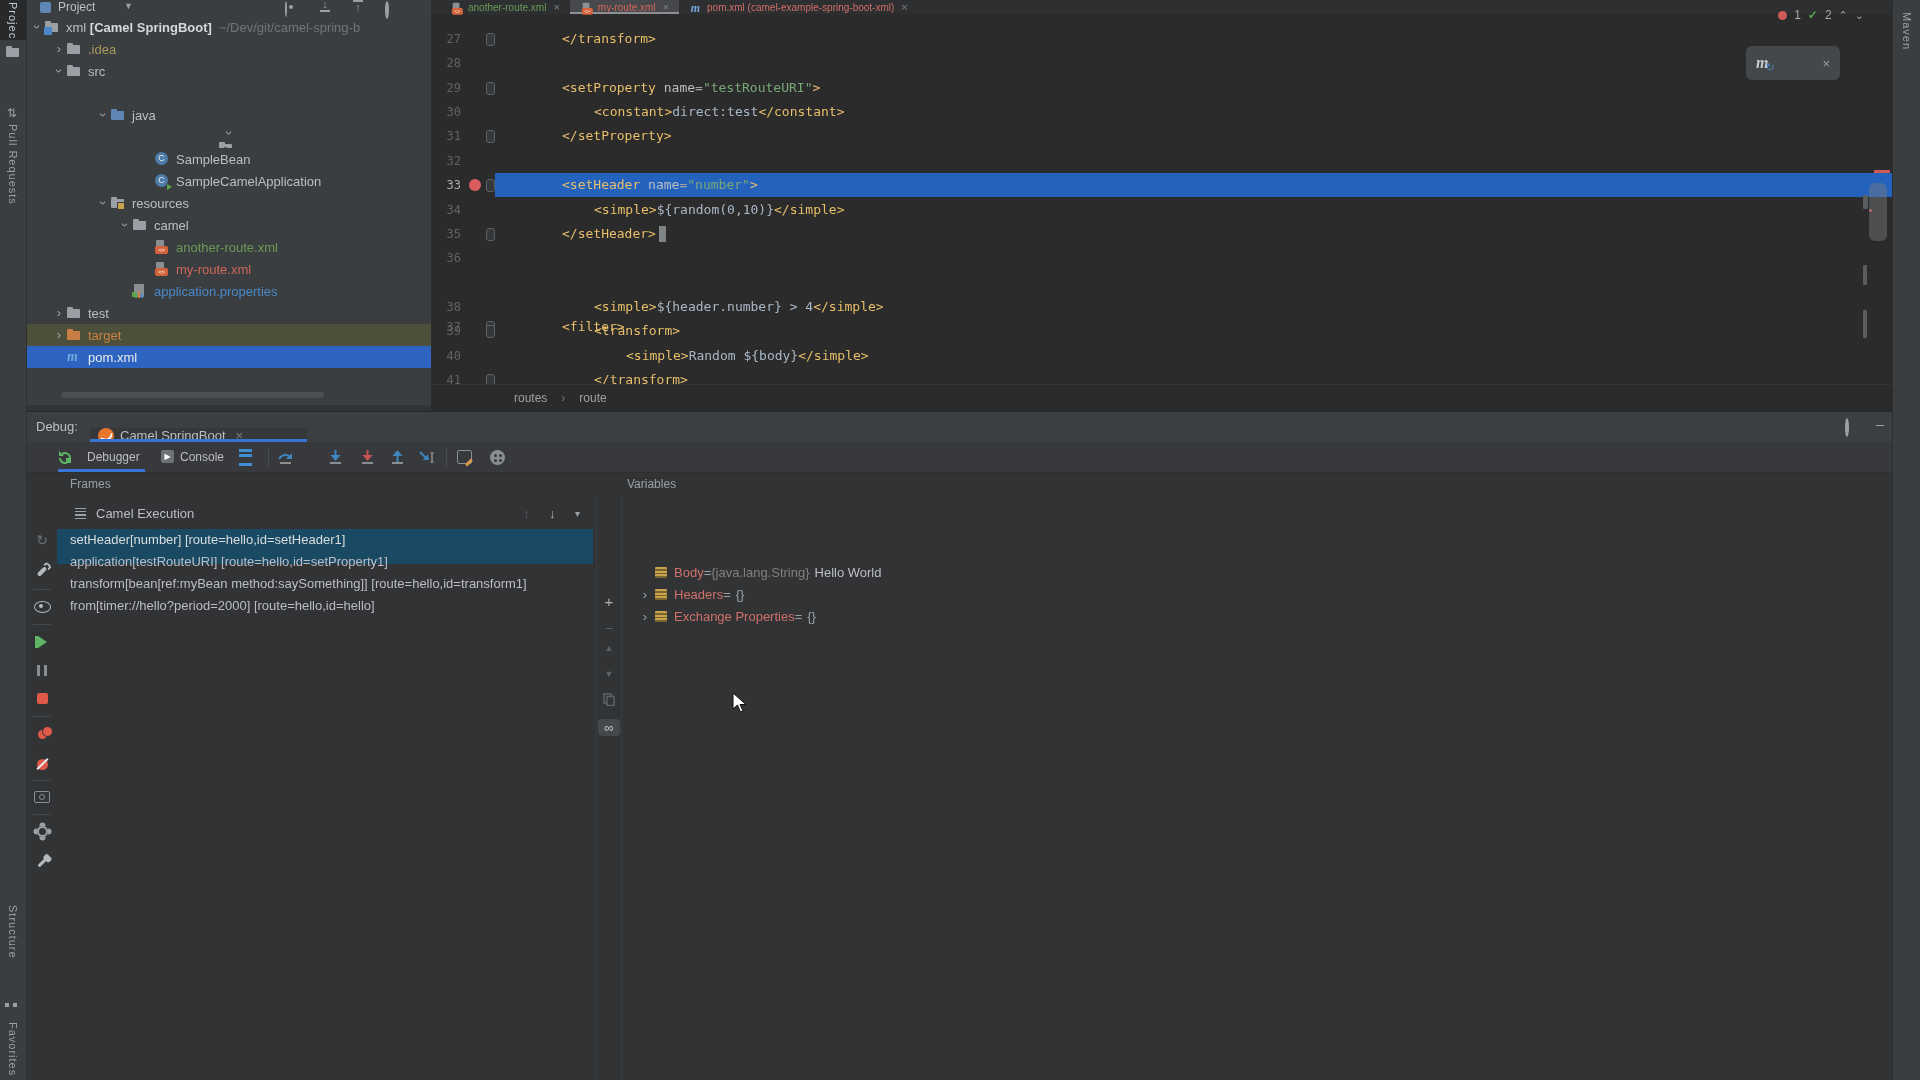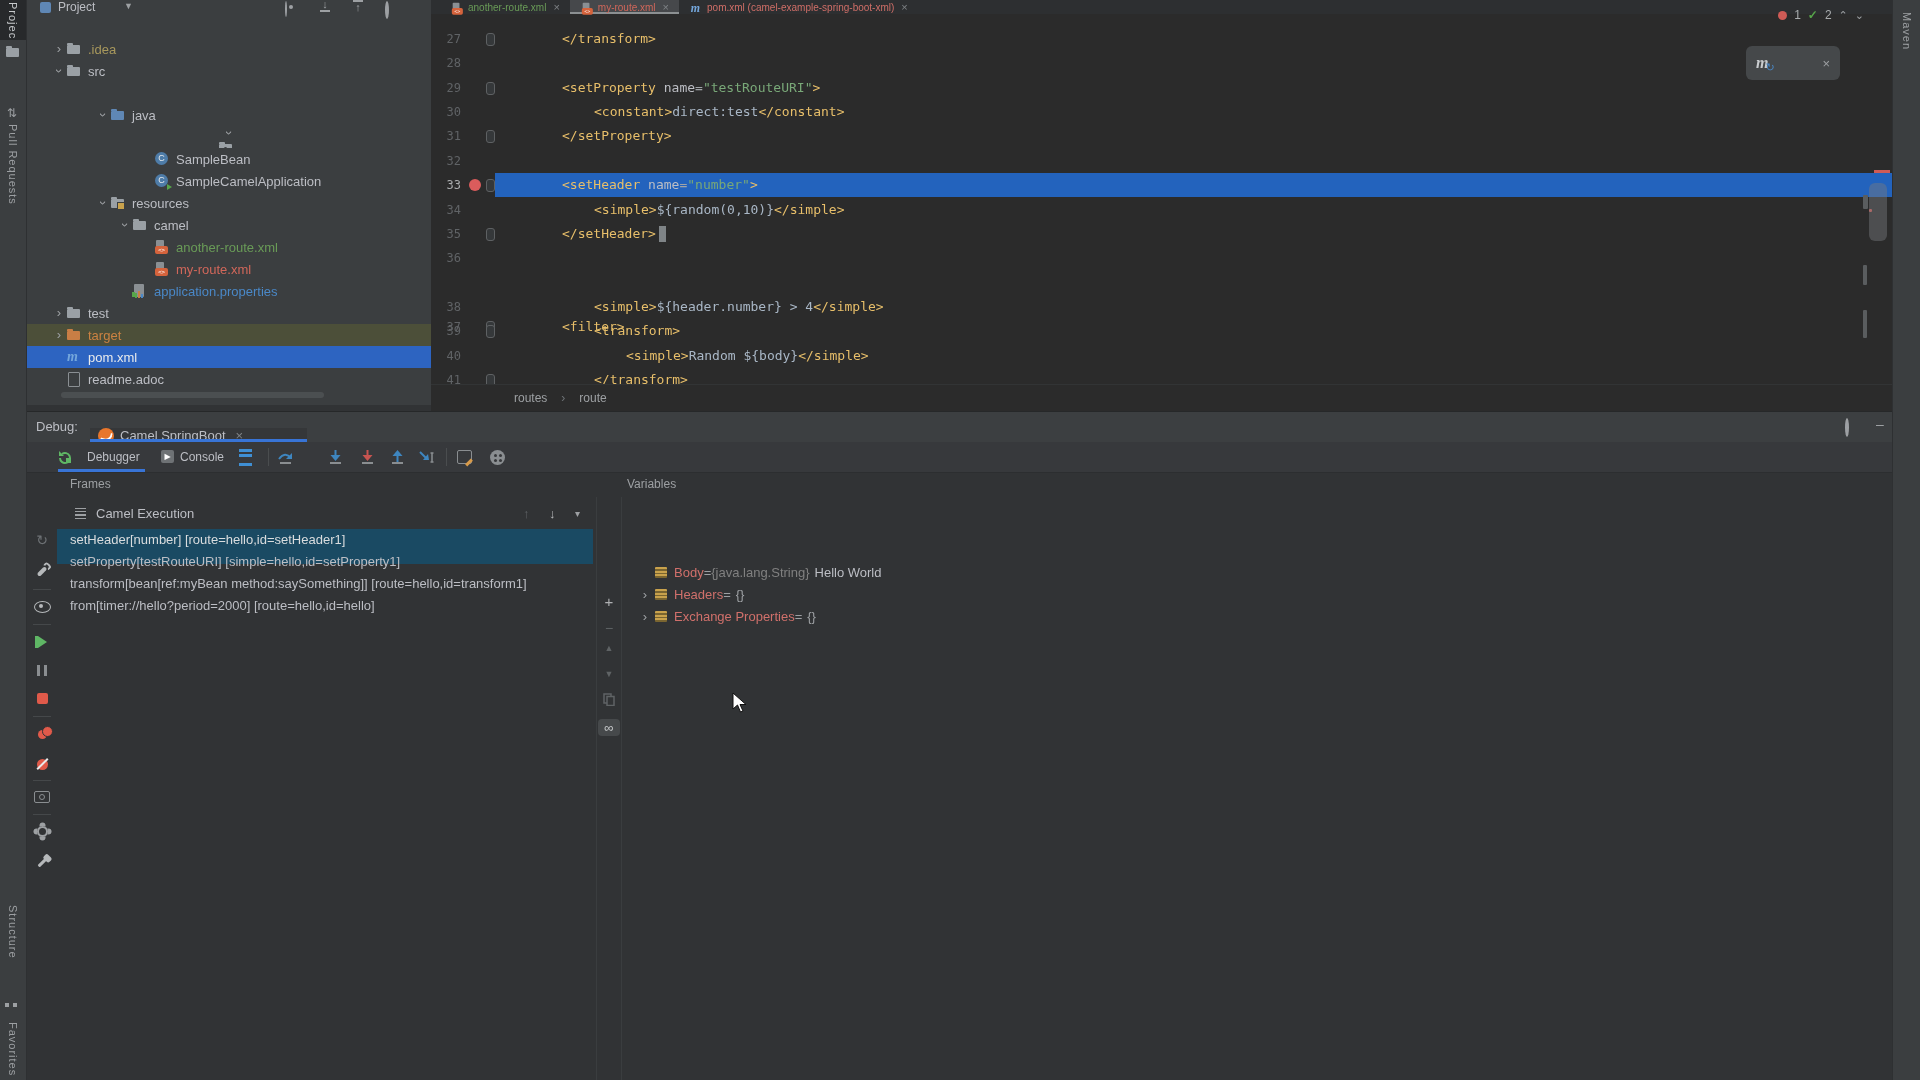--- a/index.html
+++ b/index.html
@@ -174,20 +174,31 @@
   <div id="projhead">
     <span class="abs" style="left:13px;top:2px;width:11px;height:11px;background:#5f87b5;border-radius:2px"></span>
     <span class="abs" style="left:31px;top:0">Project</span>
     <span class="abs" style="left:97px;top:1px;color:#9da0a3;font-size:9px">▼</span>
     <span class="abs" style="left:258px;top:2px"><span class="locate"></span></span>
     <span class="abs arrbar" style="left:293px;top:0">↓<i></i></span>
     <span class="abs arrbar up" style="left:326px;top:0"><i></i>↑</span>
     <span class="abs" style="left:358px;top:3px"><span class="gear" style="transform:scale(.8)"></span></span>
   </div>
   <div id="tree">
+      <div class="trow" style="top: 16px;">
+        <span style="width: 3px; flex: 0 0 auto;"></span>
+        <span class="chev open">›</span>
+        <span class="tic">
+          <span class="folder"></span>
+          <span style="position:absolute;left:0;bottom:0;width:8px;height:8px;background:#4a88c7;border-radius:1px"></span>
+        </span>
+        <span class="tlabel" style="color: rgb(188, 190, 196);">xml</span>
+        <span class="tlabel bold">&nbsp;[Camel SpringBoot]</span>
+        <span class="tlabel tpath">~/Dev/git/camel-spring-b</span>
+      </div>
       <div class="trow" style="top: 38px;">
         <span style="width: 25px; flex: 0 0 auto;"></span>
         <span class="chev">›</span>
         <span class="tic">
           <span class="folder"></span>
         </span>
         <span class="tlabel" style="color: rgb(168, 152, 92);">.idea</span>
       </div>
       <div class="trow" style="top: 60px;">
         <span style="width: 25px; flex: 0 0 auto;"></span>
@@ -292,28 +303,20 @@
         </span>
         <span class="tlabel" style="color: rgb(204, 130, 66);">target</span>
       </div>
       <div class="trow sel" style="top: 346px;">
         <span style="width: 25px; flex: 0 0 auto;"></span>
         <span class="chev"></span>
         <span class="tic">
           <span class="mavenm">m</span>
         </span>
         <span class="tlabel" style="color: rgb(232, 234, 236);">pom.xml</span>
-      </div>
-      <div class="trow" style="top: 368px;">
-        <span style="width: 25px; flex: 0 0 auto;"></span>
-        <span class="chev"></span>
-        <span class="tic">
-          <span class="docf"></span>
-        </span>
-        <span class="tlabel" style="color: rgb(188, 190, 196);">readme.adoc</span>
       </div>
     </div>
   <div class="abs" style="left:34px;top:392px;width:263px;height:6px;background:#5a5d5f;opacity:.55;border-radius:3px"></div>
 </div>
 
 <div id="editor">
   <div id="tabs">
       <span style="width: 9px; flex: 0 0 9px;"></span>
       <div class="etab">
         <span class="tic">
@@ -518,21 +521,21 @@
     <div id="framescol">
       <div id="threadrow">
         <span class="hamb4"></span>
         <span>Camel Execution</span>
         <span style="position:absolute;left:466px;color:#5f6365">↑</span>
         <span style="position:absolute;left:492px;color:#b6b9bb">↓</span>
         <span style="position:absolute;left:518px;color:#9da0a3;font-size:10px">▾</span>
       </div>
       <div id="frameslist">
           <div class="frow sel" style="top: 32px;">setHeader[number] [route=hello,id=setHeader1]</div>
-          <div class="frow" style="top: 54px;">setProperty[testRouteURI] [simple=hello,id=setProperty1]</div>
+          <div class="frow" style="top: 54px;">application[testRouteURI] [route=hello,id=setProperty1]</div>
           <div class="frow" style="top: 76px;">transform[bean[ref:myBean method:saySomething]] [route=hello,id=transform1]</div>
           <div class="frow" style="top: 98px;">from[timer://hello?period=2000] [route=hello,id=hello]</div>
         </div>
     </div>
 
     <div id="midcol">
       <span class="mi" style="top:96px;font-size:15px">+</span>
       <span class="mi dim" style="top:123px;font-size:14px">−</span>
       <span class="mi dim" style="top:146px;font-size:9px">▲</span>
       <span class="mi dim" style="top:172px;font-size:9px">▼</span>

